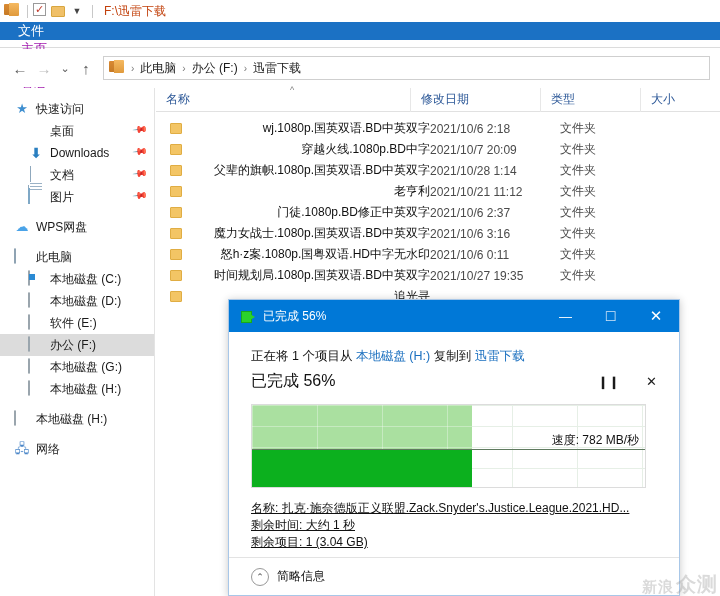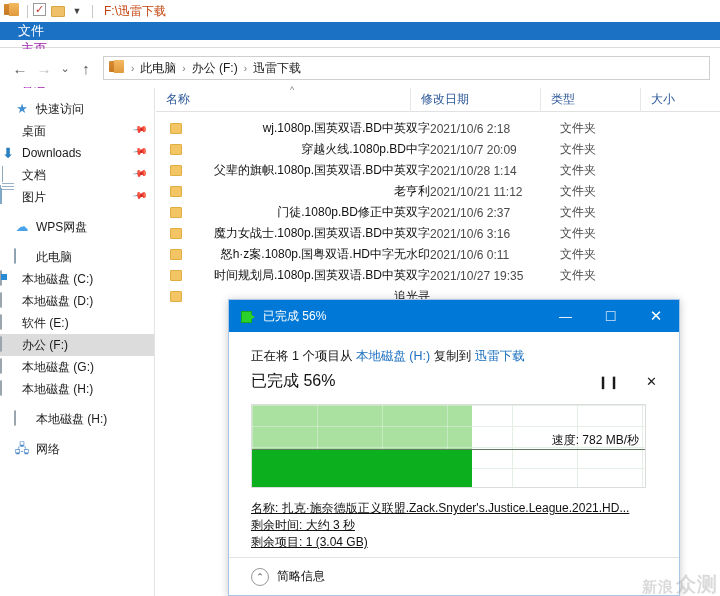--- a/index.html
+++ b/index.html
@@ -82,21 +82,21 @@
     background:#ffffff; border-right:1px solid #e3e3e3;
     padding-top:10px; overflow:hidden;
   }
   .nav-item{
     height:22px; display:flex; align-items:center; font-size:12px; color:#1a1a1a;
     padding-right:8px; position:relative; white-space:nowrap;
   }
   .nav-item.sel{ background:#dcdcdc; }
   .nav-item .ic{ width:16px;height:16px;margin-right:6px;flex:0 0 auto;position:relative; }
   .nav-item.lvl0{ padding-left:14px; }
-  .nav-item.lvl1{ }
+  .nav-item.lvl1{ padding-left:28px; }
   .nav-item.lvl2{ padding-left:14px; }
   .pin{
     position:absolute; right:8px; top:4px; font-size:10px; color:#9a9a9a;
     transform:rotate(40deg);
   }
   .gap{ height:8px; }
 
   
   .ic-star{ color:#3f8fd0; font-size:13px; line-height:16px; text-align:center; }
   .ic-desktop{ width:14px;height:11px;margin-top:3px;background:linear-gradient(#4a9fe0,#2a7fc0);border-radius:1px; }
@@ -485,21 +485,21 @@
         <div class="graph-area" id="graph-area" style="width: 56%; background: rgb(166, 223, 155);">
           <div class="graph-area-grid"></div>
         </div>
         <div class="graph-axis"></div>
         <div class="graph-fill" id="graph-fill" style="width: 56%; background: rgb(12, 176, 30);"></div>
         <div class="graph-speed">速度: 782 MB/秒</div>
       </div>
 
       <div class="dlg-info">
         <div>名称: 扎克·施奈德版正义联盟.Zack.Snyder's.Justice.League.2021.HD...</div>
-        <div>剩余时间: 大约 3 秒</div>
+        <div>剩余时间: 大约 1 秒</div>
         <div>剩余项目: 1 (3.04 GB)</div>
       </div>
     </div>
 
     <div class="dlg-foot">
       <span class="chev-circle">⌃</span>
       <span class="foot-label">简略信息</span>
     </div>
 
   </div>

